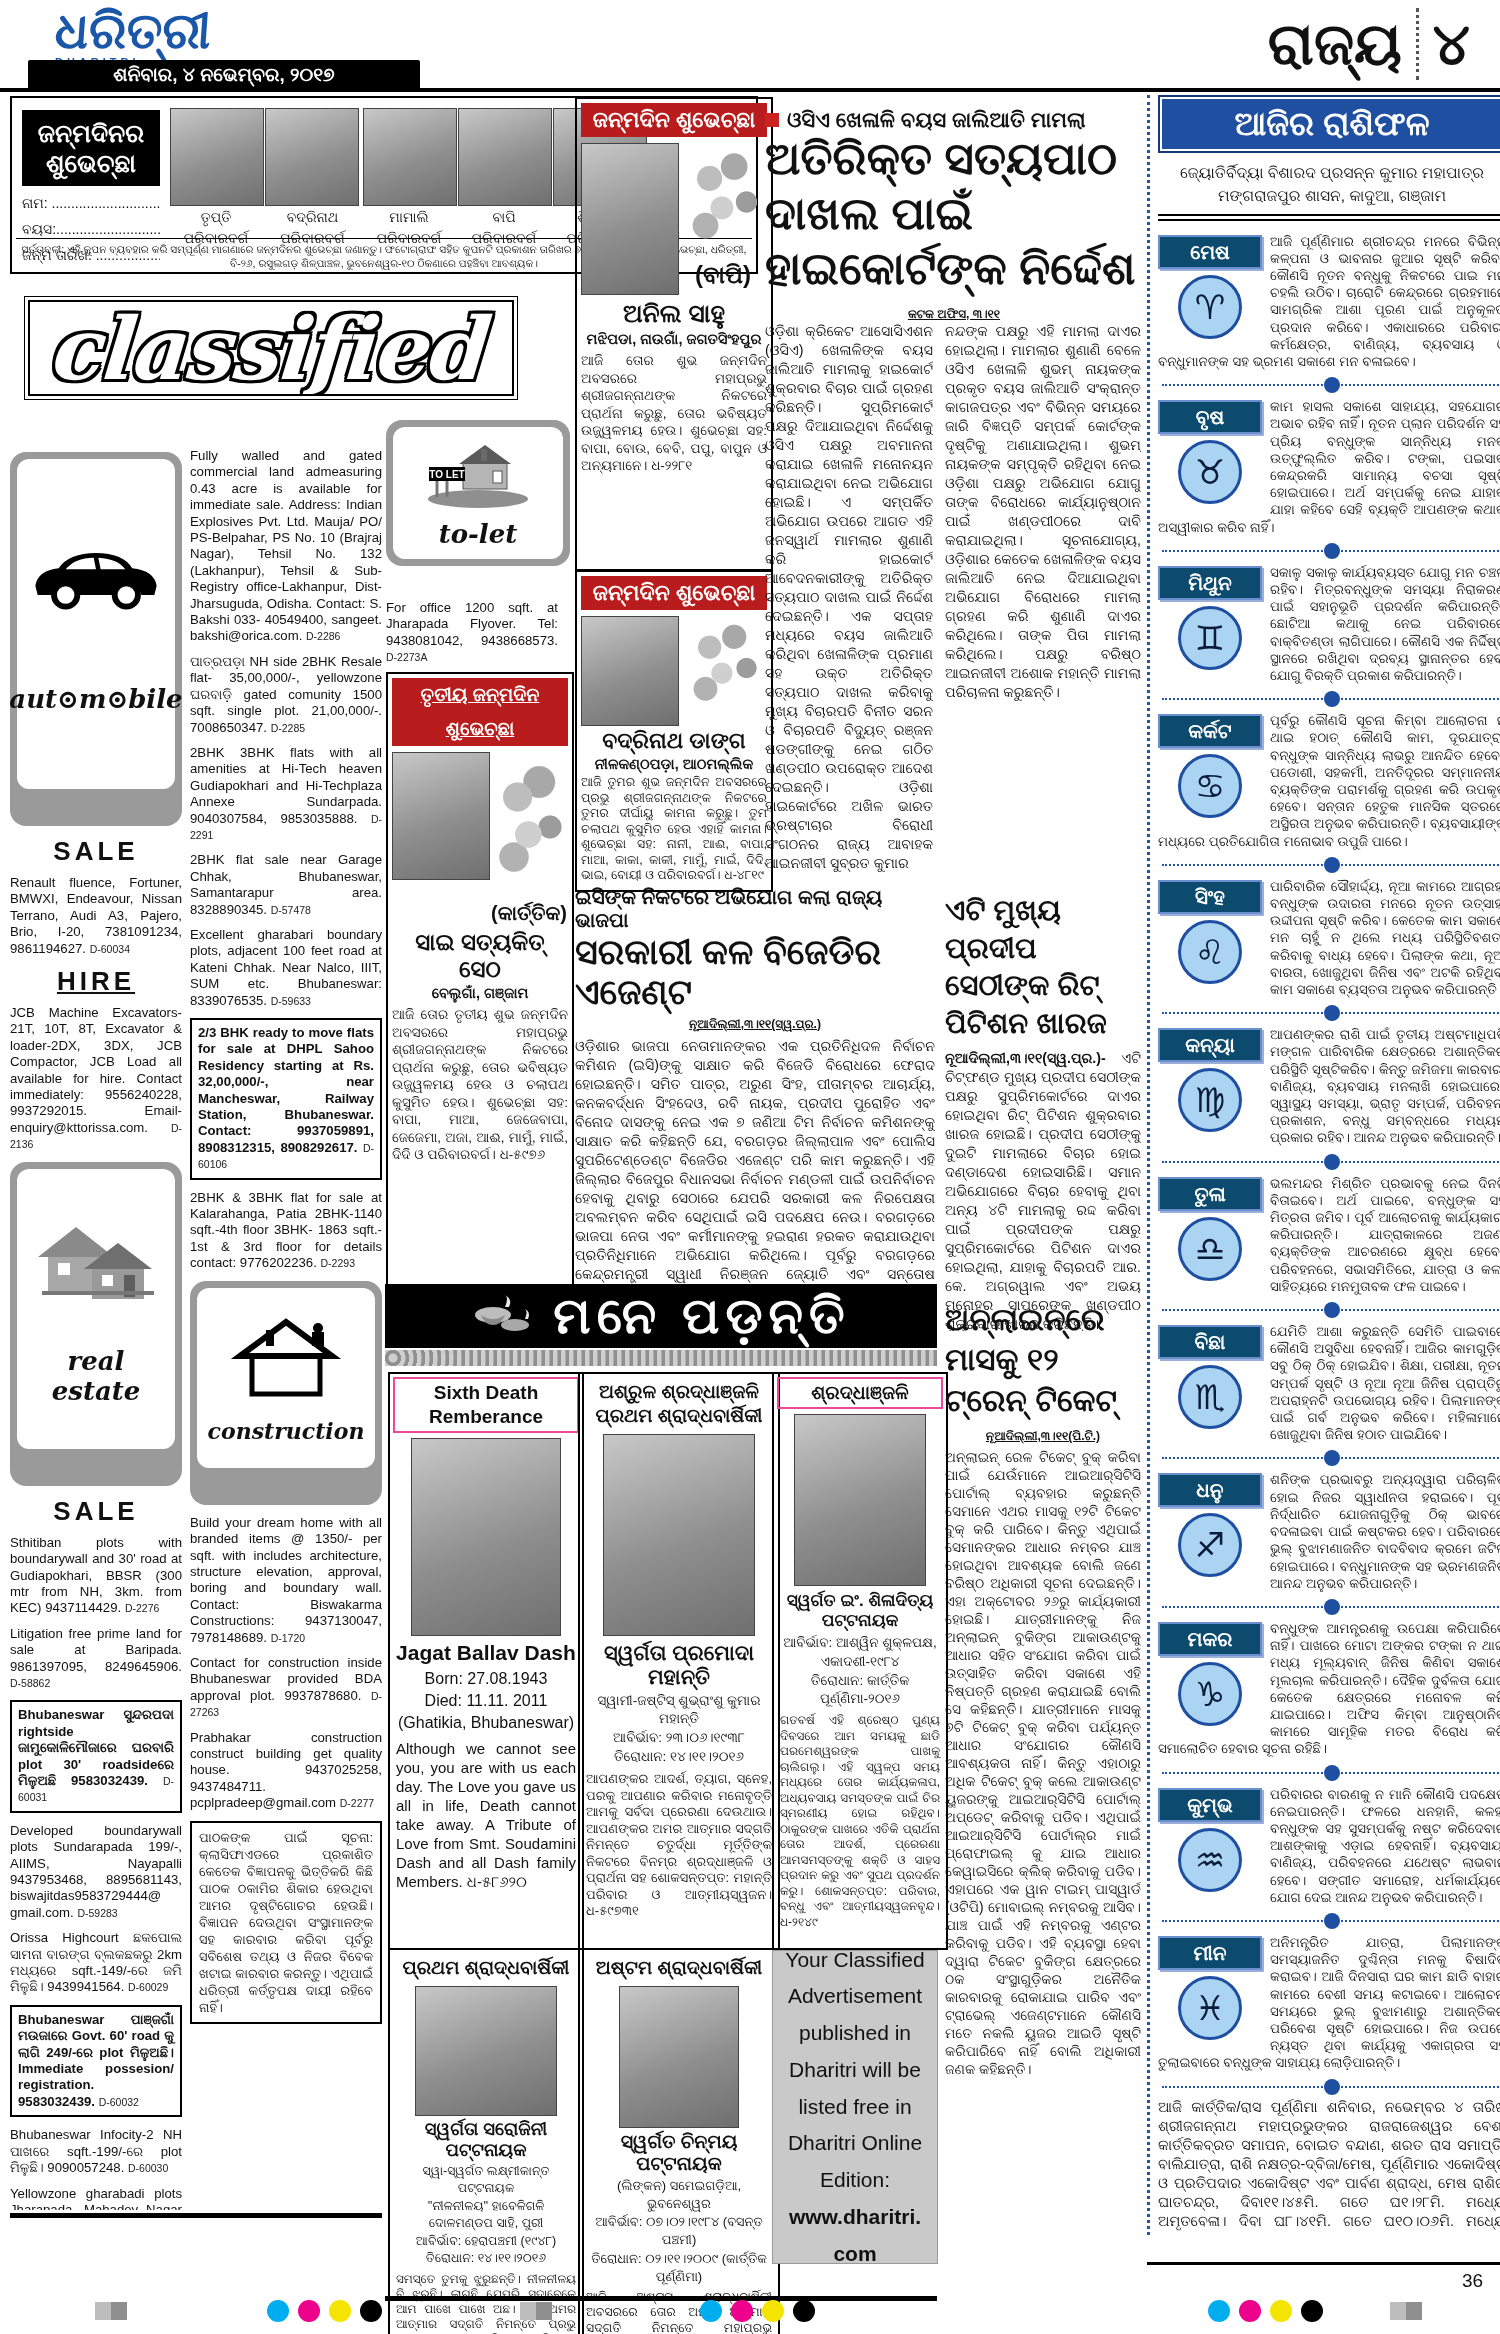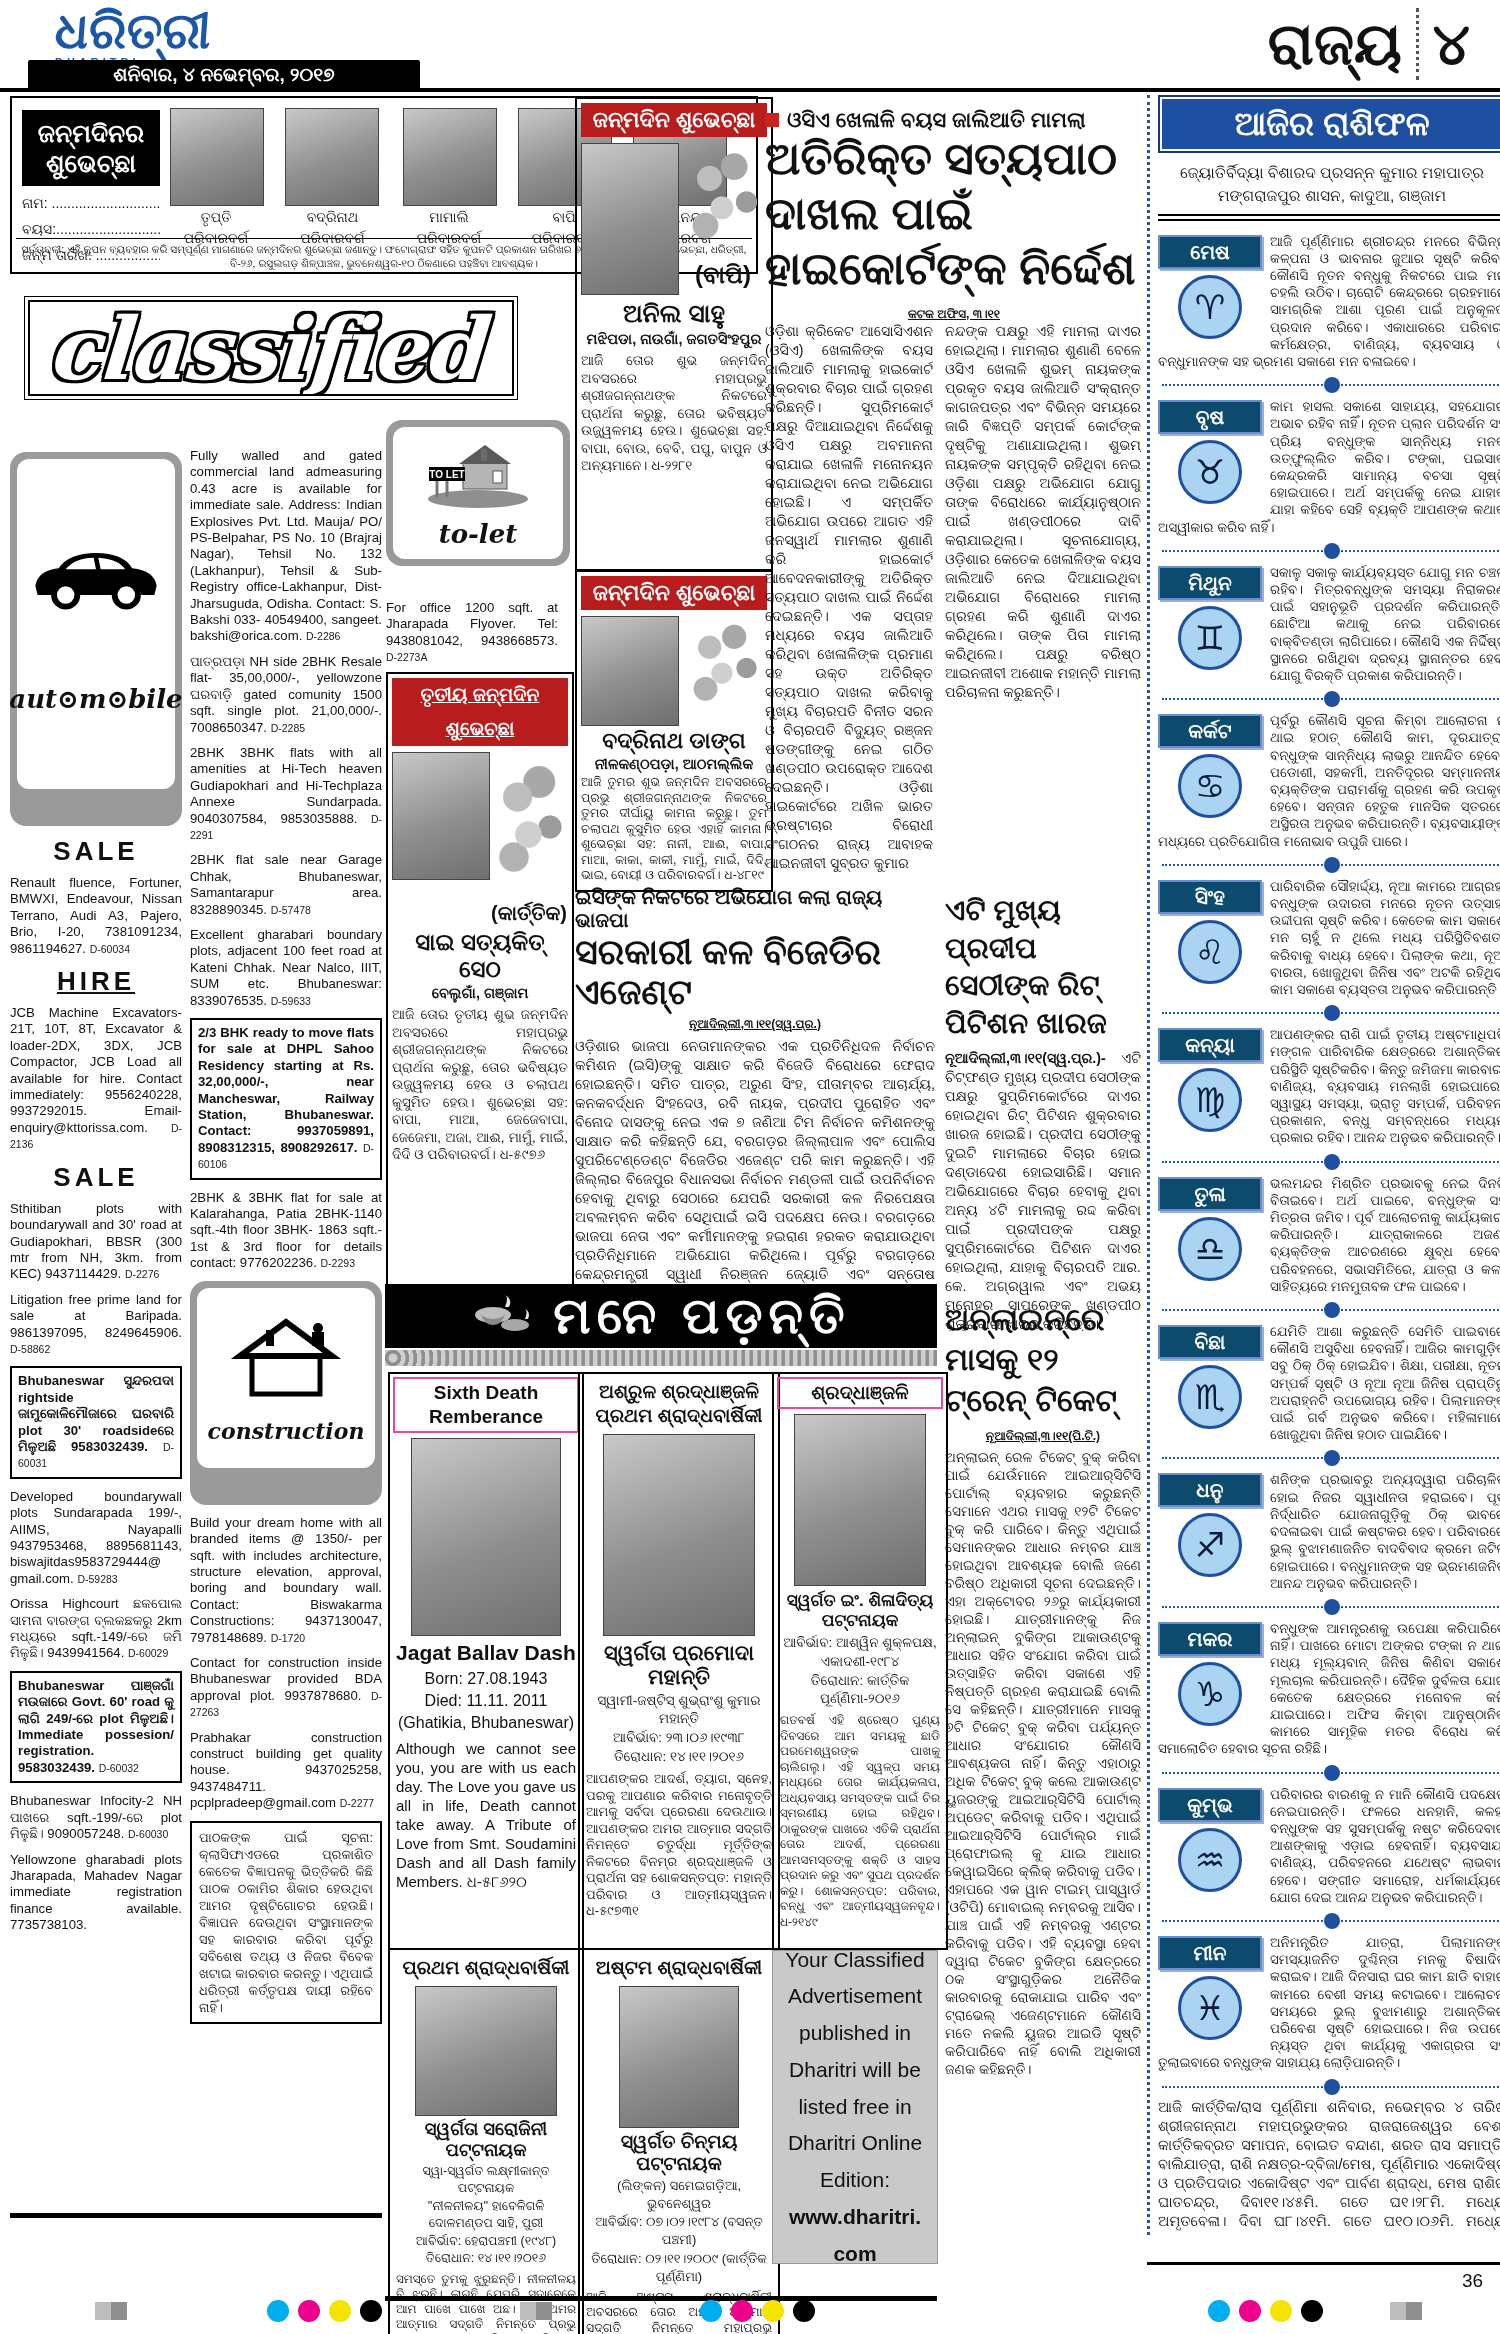--- a/index.html
+++ b/index.html
@@ -114,21 +114,21 @@
     <div id="page-num-odia">୪</div>
   </div>
 
   <div id="coupon" class="abs" style="left:10px;top:96px;width:744px;height:174px;">
     <div class="abs" style="left:10px;top:12px;width:138px;">
       <div id="coupon-title">ଜନ୍ମଦିନର ଶୁଭେଚ୍ଛା</div>
       <div class="coupon-field">ନାମ: .......................................</div>
       <div class="coupon-field">ବୟସ:......................................</div>
       <div class="coupon-field">ଜନ୍ମ ତାରିଖ: ...............................</div>
     </div>
-    <div id="photo-strip" class="abs" style="left:158px;top:10px;right:6px;display:flex;gap:23px;">
+    <div id="photo-strip" class="abs" style="left:158px;top:10px;right:6px;display:flex;gap:3px;">
         <div style="width: 92px;">
           <div class="photo" style="width: 92px; height: 96px;"></div>
           <div class="photo-cap">ତୃପ୍ତି</div>
           <div class="photo-cap">ପରିବାରବର୍ଗ</div>
         </div>
         <div style="width: 95px;">
           <div class="photo" style="width: 92px; height: 96px;"></div>
           <div class="photo-cap">ବଦ୍ରିନାଥ</div>
           <div class="photo-cap">ପରିବାରବର୍ଗ</div>
         </div>
@@ -164,20 +164,35 @@
           <circle cx="34" cy="50" r="10" fill="#fff" stroke="#000" stroke-width="5"></circle>
           <circle cx="86" cy="50" r="10" fill="#fff" stroke="#000" stroke-width="5"></circle>
         </svg>
         <span class="icon-label">aut⊙m⊙bile</span>
       </div>
     </div>
   <div class="heading">SALE</div>
       <div class="ad"><span>Renault fluence, Fortuner, BMWXI, Endeavour, Nissan Terrano, Audi A3, Pajero, Brio, I-20, 7381091234, 9861194627. </span><span class="code">D-60034</span></div>
       <div class="heading underline">HIRE</div>
       <div class="ad"><span>JCB Machine Excavators- 21T, 10T, 8T, Excavator &amp; loader-2DX, 3DX, JCB Compactor, JCB Load all available for hire. Contact immediately: 9556240228, 9937292015. Email- enquiry@kttorissa.com. </span><span class="code">D-2136</span></div>
+    <div class="iconbox" style="height:310px;">
+      <div class="iconbox-in" style="height:280px;box-sizing:border-box;display:flex;flex-direction:column;justify-content:space-evenly;align-items:center;">
+        <svg width="140" height="96" viewBox="0 0 140 96">
+          <polygon points="12,46 50,16 88,46" fill="#8a8a8a"></polygon>
+          <rect x="22" y="46" width="56" height="34" fill="#a8a8a8"></rect>
+          <rect x="32" y="52" width="12" height="12" fill="#fff"></rect>
+          <polygon points="58,58 92,32 126,58" fill="#6f6f6f"></polygon>
+          <rect x="66" y="58" width="52" height="30" fill="#9a9a9a"></rect>
+          <rect x="76" y="64" width="11" height="11" fill="#fff"></rect>
+          <rect x="98" y="64" width="11" height="22" fill="#5f5f5f"></rect>
+          <rect x="16" y="80" width="112" height="4" fill="#777"></rect>
+        </svg>
+        <span class="icon-label">real estate</span>
+      </div>
+    </div>
   <div class="heading">SALE</div>
       <div class="ad"><span>Sthitiban plots with boundarywall and 30' road at Gudiapokhari, BBSR (300 mtr from NH, 3km. from KEC) 9437114429. </span><span class="code">D-2276</span></div>
       <div class="ad"><span>Litigation free prime land for sale at Baripada. 9861397095, 8249645906. </span><span class="code">D-58862</span></div>
       <div class="ad ad-box"><span>Bhubaneswar ସୁନ୍ଦରପଦା rightside ଜାମୁକୋଳିମୌଜାରେ ଘରବାରି plot 30' roadsideରେ ମିଳୁଅଛି 9583032439. </span><span class="code">D-60031</span></div>
       <div class="ad"><span>Developed boundarywall plots Sundarapada 199/-, AIIMS, Nayapalli 9437953468, 8895681143, biswajitdas9583729444@ gmail.com. </span><span class="code">D-59283</span></div>
       <div class="ad"><span>Orissa Highcourt ଛକପୋଲ ସାମନା ବାରଙ୍ଗ ବ୍ଲକଛକରୁ 2km ମଧ୍ୟରେ sqft.-149/-ରେ ଜମି ମିଳୁଛି। 9439941564. </span><span class="code">D-60029</span></div>
       <div class="ad ad-box"><span>Bhubaneswar ପାଞ୍ଜଗାଁ ମଉଜାରେ Govt. 60' road କୁ ଲାଗି 249/-ରେ plot ମିଳୁଅଛି। Immediate possesion/ registration. 9583032439. </span><span class="code">D-60032</span></div>
       <div class="ad"><span>Bhubaneswar Infocity-2 NH ପାଖରେ sqft.-199/-ରେ plot ମିଳୁଛି। 9090057248. </span><span class="code">D-60030</span></div>
       <div class="ad"><span>Yellowzone gharabadi plots Jharapada, Mahadev Nagar immediate registration finance available. 7735738103. </span></div>
     </div>

